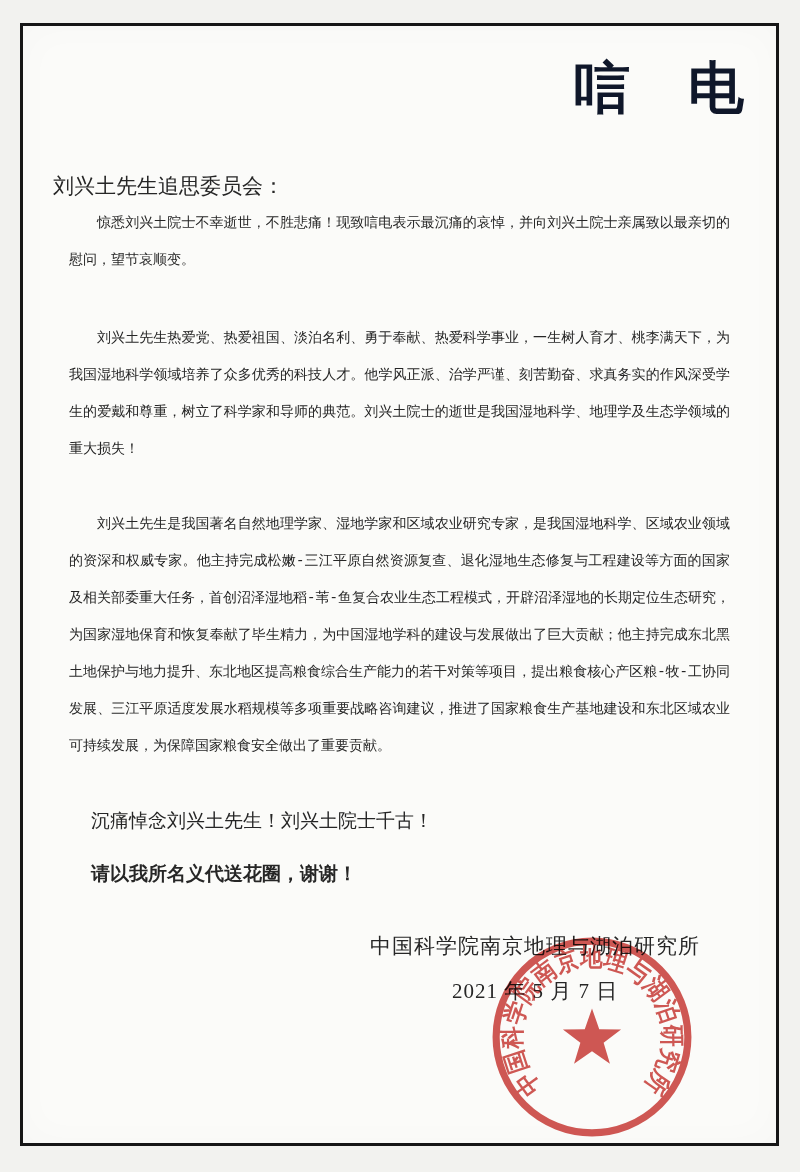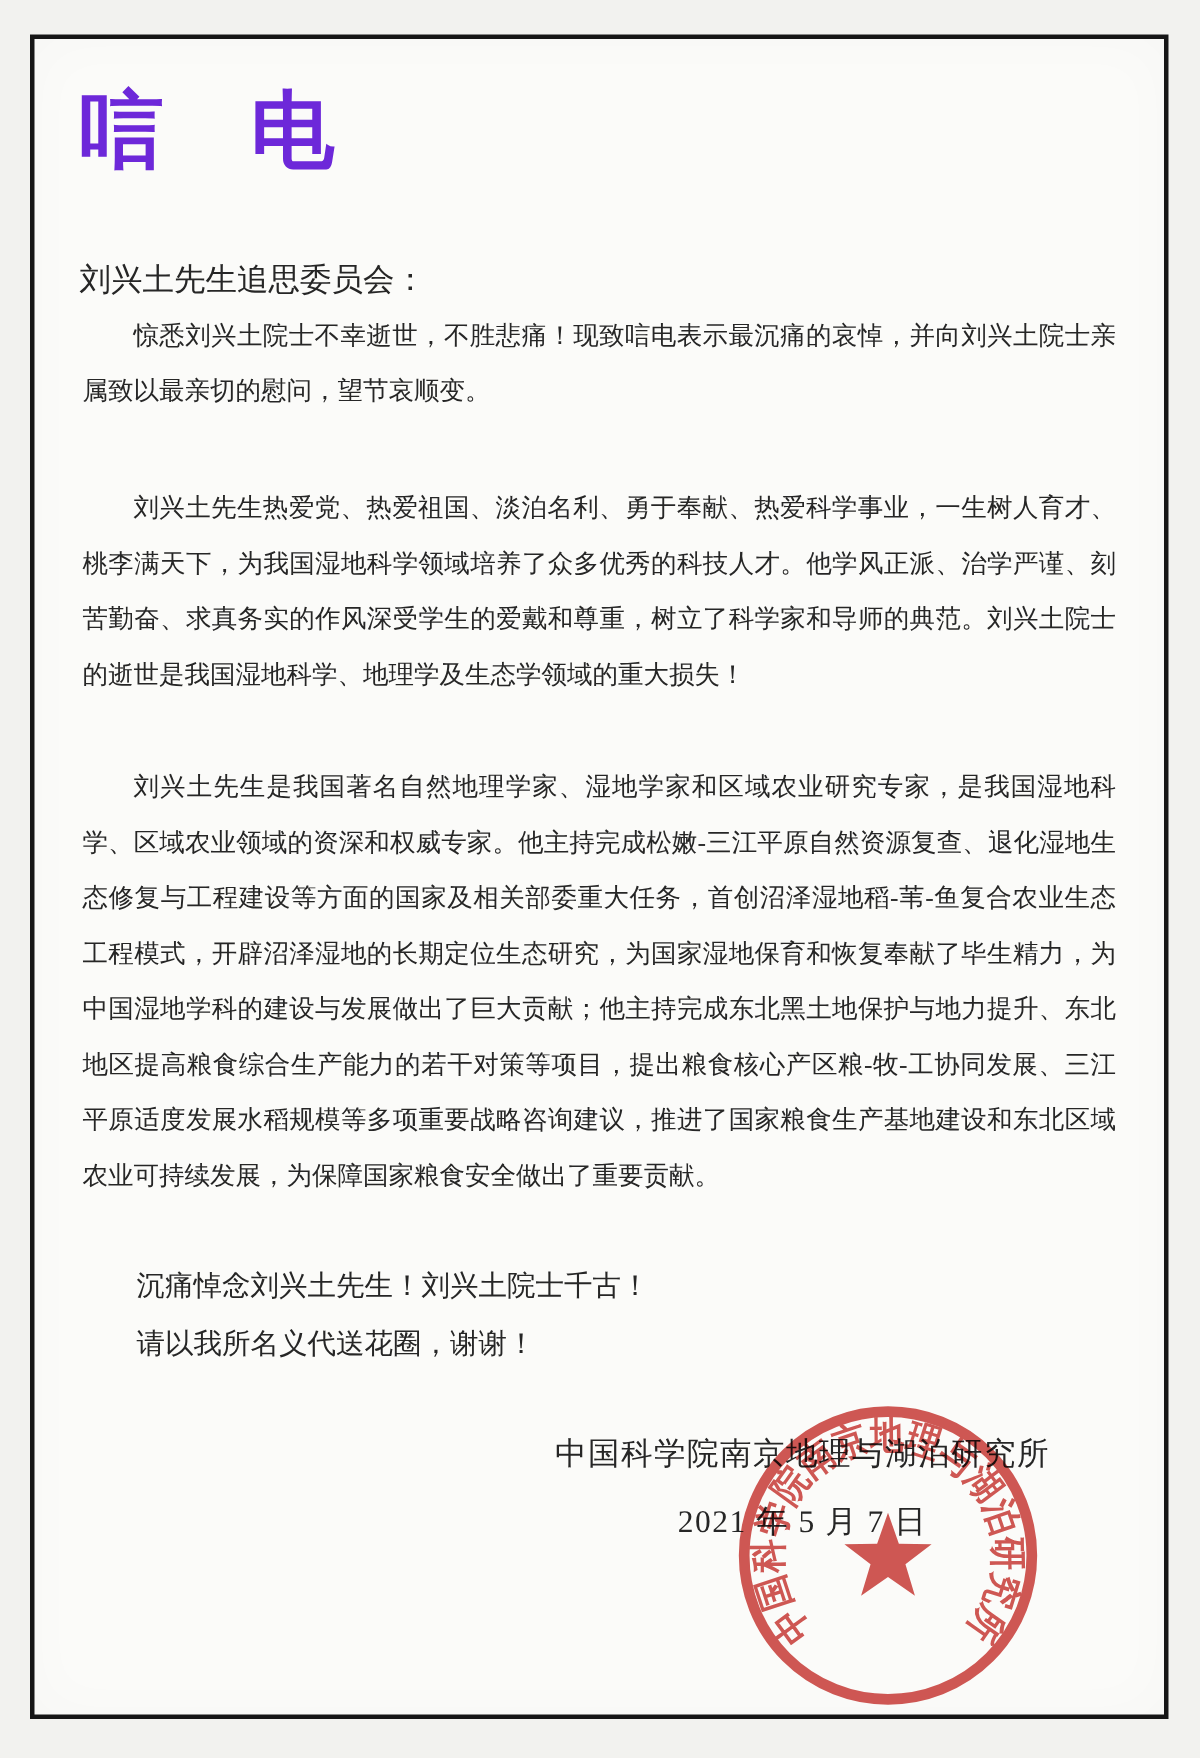--- a/index.html
+++ b/index.html
@@ -20,51 +20,52 @@
   }
   .content {
     position: relative;
     height: 100%;
     padding: 0 30px;
     box-sizing: border-box;
     color: #262626;
   }
   .doc-title {
     margin-top: 34px;
-    text-align: left;
+    text-align: right;
     font-size: 56px;
     line-height: 56px;
     font-weight: 700;
-    color: #6d28d9;
+    color: #0f172a;
     word-spacing: 40px;
     letter-spacing: 2px;
   }
   .salutation {
     margin-top: 52px;
     font-size: 21px;
     line-height: 37px;
   }
   .para {
-    margin: 2px;
-    font-size: 17px;
+    margin: 16px;
+    font-size: 14px;
     line-height: 37px;
     text-align: justify;
     text-indent: 2em;
+    font-family: Liberation Mono, monospace;
   }
   .para.p1 { margin-top: 0; }
   .para.p2 { margin-top: 38px; }
   .para.p3 { margin-top: 41px; }
   .closing { 
     margin: 0;
     font-size: 19px;
     line-height: 37px;
     text-indent: 2em;
   }
   .closing.c1 { margin-top: 37px; }
-  .closing.c2 { margin-top: 2px; }
+  .closing.c2 { margin-top: 16px; font-weight: bold; }
   .sign-block {
     margin: 36px 46px 0 auto;
     width: max-content;
     text-align: center;
   }
   .signature {
     font-size: 21px;
     line-height: 37px;
     letter-spacing: 1px;
   }

